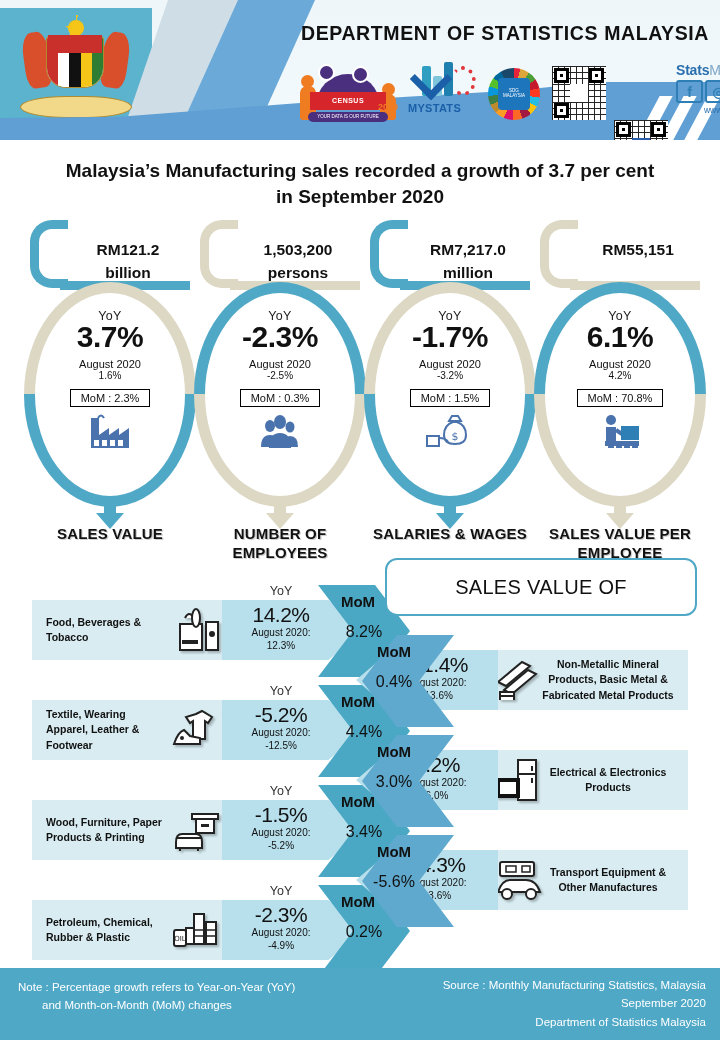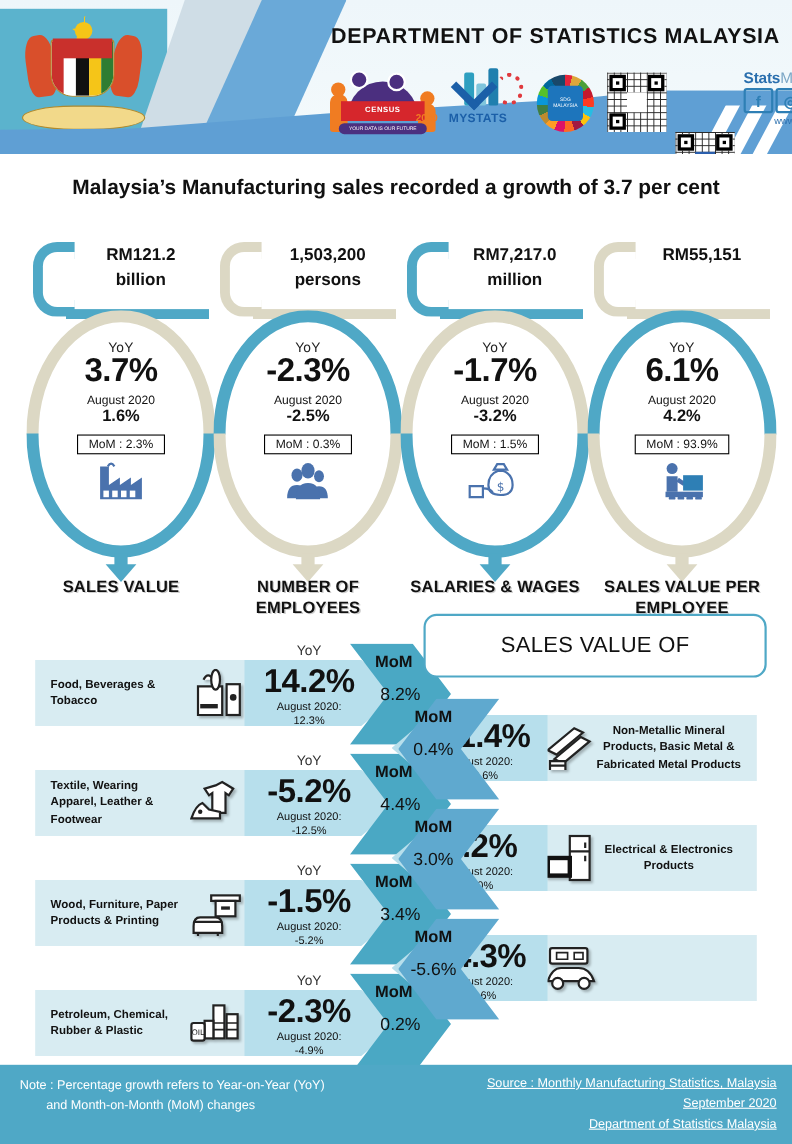--- a/index.html
+++ b/index.html
@@ -130,42 +130,42 @@
   .kpi { position:absolute; width:172px; }
   .kpi.k1{left:24px;top:220px;} .kpi.k2{left:194px;top:220px;}
   .kpi.k3{left:364px;top:220px;} .kpi.k4{left:534px;top:220px;}
 
   .bracket { position:absolute; left:6px; top:0; width:160px; height:70px; }
   .bracket .c { position:absolute; left:0; top:0; width:38px; height:68px;
     border:9px solid #4fa8c6; border-right:none; border-radius:22px 0 0 22px; }
   .bracket .ln { position:absolute; left:30px; bottom:0; width:130px; height:9px; background:#4fa8c6; }
   .kpi.k2 .bracket .c, .kpi.k4 .bracket .c { border-color:#dcd8c4; }
   .kpi.k2 .bracket .ln, .kpi.k4 .bracket .ln { background:#dcd8c4; }
-  .bracket-lbl { position:absolute; left:44px; top:0; width:120px; text-align:center;
+  .bracket-lbl { position:absolute; left:44px; top:18px; width:120px; text-align:center;
     font-size:15.5px; font-weight:bold; line-height:1.5; }
 
   .ringwrap { position:absolute; left:0; top:62px; width:172px; height:225px; }
   .ring { position:absolute; inset:0; border-radius:50%; }
   .ring .half { position:absolute; left:0; width:172px; height:113px; overflow:hidden; }
   .ring .half.top { top:0; }
   .ring .half.bot { bottom:0; }
   .ring .half i { position:absolute; left:0; width:172px; height:225px; border-radius:50%;
     border:11px solid #dcd8c4; }
   .ring .half.top i { top:0; }
   .ring .half.bot i { bottom:0; }
   .k2 .ring .half.top i, .k4 .ring .half.top i { border-color:#4fa8c6; }
   .k1 .ring .half.bot i, .k3 .ring .half.bot i { border-color:#4fa8c6; }
 
   .ring-inner { position:absolute; left:13px; top:13px; right:13px; bottom:13px;
     border-radius:50%; background:#fff; display:flex; flex-direction:column;
     align-items:center; padding-top:14px; }
   .yoy-lbl { font-size:12.5px; color:#222; letter-spacing:.3px; }
   .yoy-val { font-size:30px; font-weight:bold; line-height:1; margin-top:-1px; letter-spacing:-.5px; }
   .prev-lbl { font-size:11px; margin-top:6px; }
-  .prev-val { font-size:15px;font-weight:bold; }
+  .prev-val { font-size:10px; }
   .mom-box { margin-top:8px; border:1.4px solid #000; padding:2px 10px; font-size:11px; background:#fff; }
   .kicon { margin-top:7px; color:#4a72ad; }
 
   .karrow { position:absolute; left:50%; transform:translateX(-50%); bottom:-22px;
     width:0; height:0; border-left:14px solid transparent; border-right:14px solid transparent;
     border-top:16px solid #4fa8c6; }
   .kstem { position:absolute; left:50%; transform:translateX(-50%); bottom:-8px;
     width:12px; height:12px; background:#4fa8c6; }
   .k2 .karrow, .k4 .karrow { border-top-color:#dcd8c4; }
   .k2 .kstem, .k4 .kstem { background:#dcd8c4; }
@@ -188,21 +188,21 @@
 
   .rl-band { position:absolute; left:0; top:0; width:248px; height:60px; background:#d8ecf2; }
   .rl-name { position:absolute; left:14px; top:0; width:122px; height:60px;
     display:flex; align-items:center; font-size:10.5px; font-weight:bold; line-height:1.45; }
   .rl-icon { position:absolute; left:140px; top:8px; width:52px; height:44px; }
   .rl-chev { position:absolute; left:190px; top:0; width:142px; height:60px; background:#b7dfec;
     clip-path:polygon(0 0, 75% 0, 100% 50%, 75% 100%, 0 100%); }
   .rl-vals { position:absolute; left:196px; top:4px; width:106px; text-align:center; }
   .rl-yoy { position:absolute; left:196px; top:-16px; width:106px; text-align:center;
     font-size:12.5px; color:#333; }
-  .rl-pct { font-size:30px; font-weight:bold; letter-spacing:-.5px; line-height:1.05; }
+  .rl-pct { font-size:21px; font-weight:normal; letter-spacing:-.5px; line-height:1.05; }
   .rl-prev { font-size:10px; line-height:1.3; margin-top:0; }
 
   .rowR .rr-band { position:absolute; right:0; top:0; width:248px; height:60px; background:#d8ecf2; }
   .rowR .rr-name { position:absolute; right:14px; top:0; width:132px; height:60px;
     display:flex; align-items:center; justify-content:flex-end; text-align:center;
     font-size:10.5px; font-weight:bold; line-height:1.45; }
   .rowR .rr-icon { position:absolute; right:142px; top:6px; width:54px; height:48px; }
   .rowR .rr-chev { position:absolute; right:190px; top:0; width:142px; height:60px; background:#b7dfec;
     clip-path:polygon(100% 0, 25% 0, 0 50%, 25% 100%, 100% 100%); }
   .rowR .rr-vals { position:absolute; right:196px; top:4px; width:110px; text-align:center; }
@@ -222,21 +222,21 @@
     font-size:16px; color:#111; }
   .mom-L .lbl { left:-6px; }
   .mom-R .lbl { left:-14px; text-align:center; }
   .mom-R .val { left:-14px; }
 
   
   .footer { position:absolute; left:0; bottom:0; width:720px; height:72px; background:#4fa8c6; }
   .footer .note { position:absolute; left:18px; top:10px; font-size:11.5px; color:#fff; line-height:1.6; }
   .footer .note .ind { padding-left:24px; display:block; }
   .footer .src { position:absolute; right:14px; top:8px; text-align:right; font-size:11.5px;
-    color:#fff; line-height:1.6;text-decoration:underline; }
+    color:#fff; line-height:1.6; }
 
   
   .ic { position:relative; width:100%; height:100%; filter:drop-shadow(2px 2px 1px rgba(0,0,0,.25)); }
 </style>
 </head>
 <body>
 
 <div class="header">
   <div class="hdr-bg-light"></div>
   <div class="hdr-crest-panel"></div>
@@ -323,20 +323,21 @@
         <i>◎</i>
 
       </div>
       <div class="url">www.dosm.gov.my</div>
     </div>
   </div>
 </div>
 
 <div class="main-title">
   <div>Malaysia’s Manufacturing sales recorded a growth of 3.7 per cent</div>
+  <div>in September 2020</div>
 </div>
 
 <div class="kpi k1">
   <div class="bracket">
       <div class="c"></div>
       <div class="ln"></div>
     </div>
   <div class="bracket-lbl">
     <div>RM121.2</div>
     <div>billion</div>
@@ -470,21 +471,21 @@
         </div>
         <div class="half bot">
           <i></i>
         </div>
       </div>
     <div class="ring-inner">
       <div class="yoy-lbl">YoY</div>
       <div class="yoy-val">6.1%</div>
       <div class="prev-lbl">August 2020</div>
       <div class="prev-val">4.2%</div>
-      <div class="mom-box">MoM : 93.9%</div>
+      <div class="mom-box">MoM : 70.8%</div>
       <div class="kicon">
         <svg width="46" height="34" viewBox="0 0 46 34">
             <circle cx="14" cy="6" r="5" fill="#4a72ad"></circle>
             <path d="M9 13h10v14H9z" fill="#4a72ad"></path>
             <path d="M19 16l6 4" stroke="#4a72ad" stroke-width="4"></path>
             <rect x="24" y="12" width="18" height="14" fill="#2e7fb5"></rect>
             <rect x="8" y="27" width="34" height="5" fill="#4a72ad"></rect>
             <circle cx="14" cy="33" r="3" fill="#4a72ad"></circle>
             <circle cx="22" cy="33" r="3" fill="#4a72ad"></circle>
             <circle cx="30" cy="33" r="3" fill="#4a72ad"></circle>
@@ -652,20 +653,21 @@
   </div>
 </div>
 <div class="mom mom-R" style="left:362px;top:735px">
   <div class="shape"></div>
   <div class="lbl">MoM</div>
   <div class="val">3.0%</div>
 </div>
 
 <div class="row rowR" style="top:850px">
   <div class="rr-band"></div>
+  <div class="rr-name">Transport Equipment &amp; Other Manufactures</div>
   <div class="rr-icon">
     <svg class="ic" viewBox="0 0 54 48">
         <rect x="8" y="6" width="34" height="14" rx="2" fill="#fff" stroke="#222" stroke-width="2"></rect>
         <path d="M14 10h10v6H14z" fill="#fff" stroke="#222" stroke-width="1.5"></path>
         <path d="M30 10h8v6h-8z" fill="#fff" stroke="#222" stroke-width="1.5"></path>
         <path d="M6 36q4-12 12-12h16q10 0 14 12z" fill="#fff" stroke="#222" stroke-width="2"></path>
         <circle cx="15" cy="38" r="5" fill="#fff" stroke="#222" stroke-width="2"></circle>
         <circle cx="39" cy="38" r="5" fill="#fff" stroke="#222" stroke-width="2"></circle>
       </svg>
   </div>

